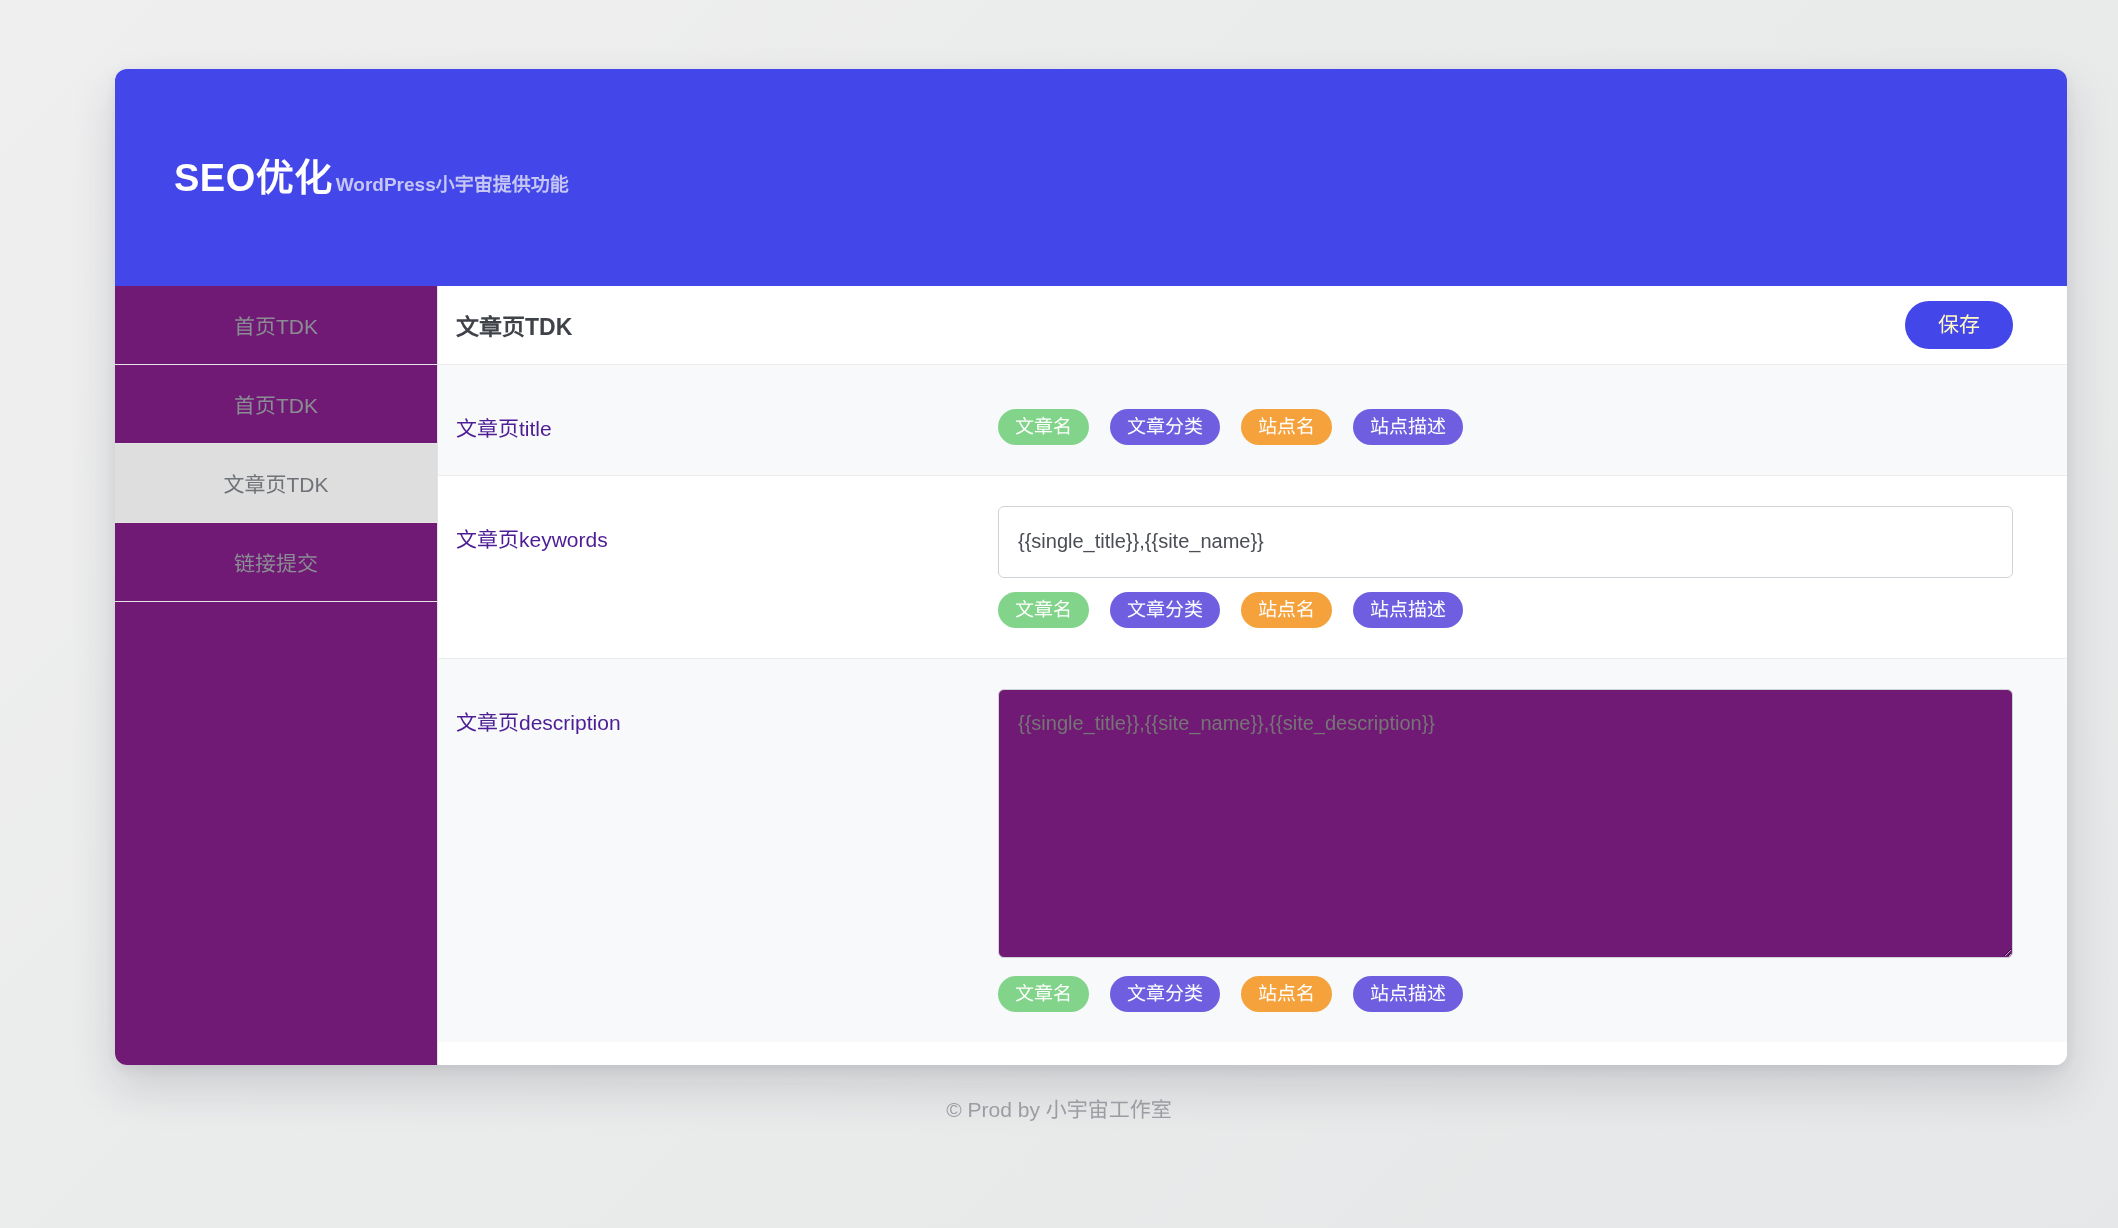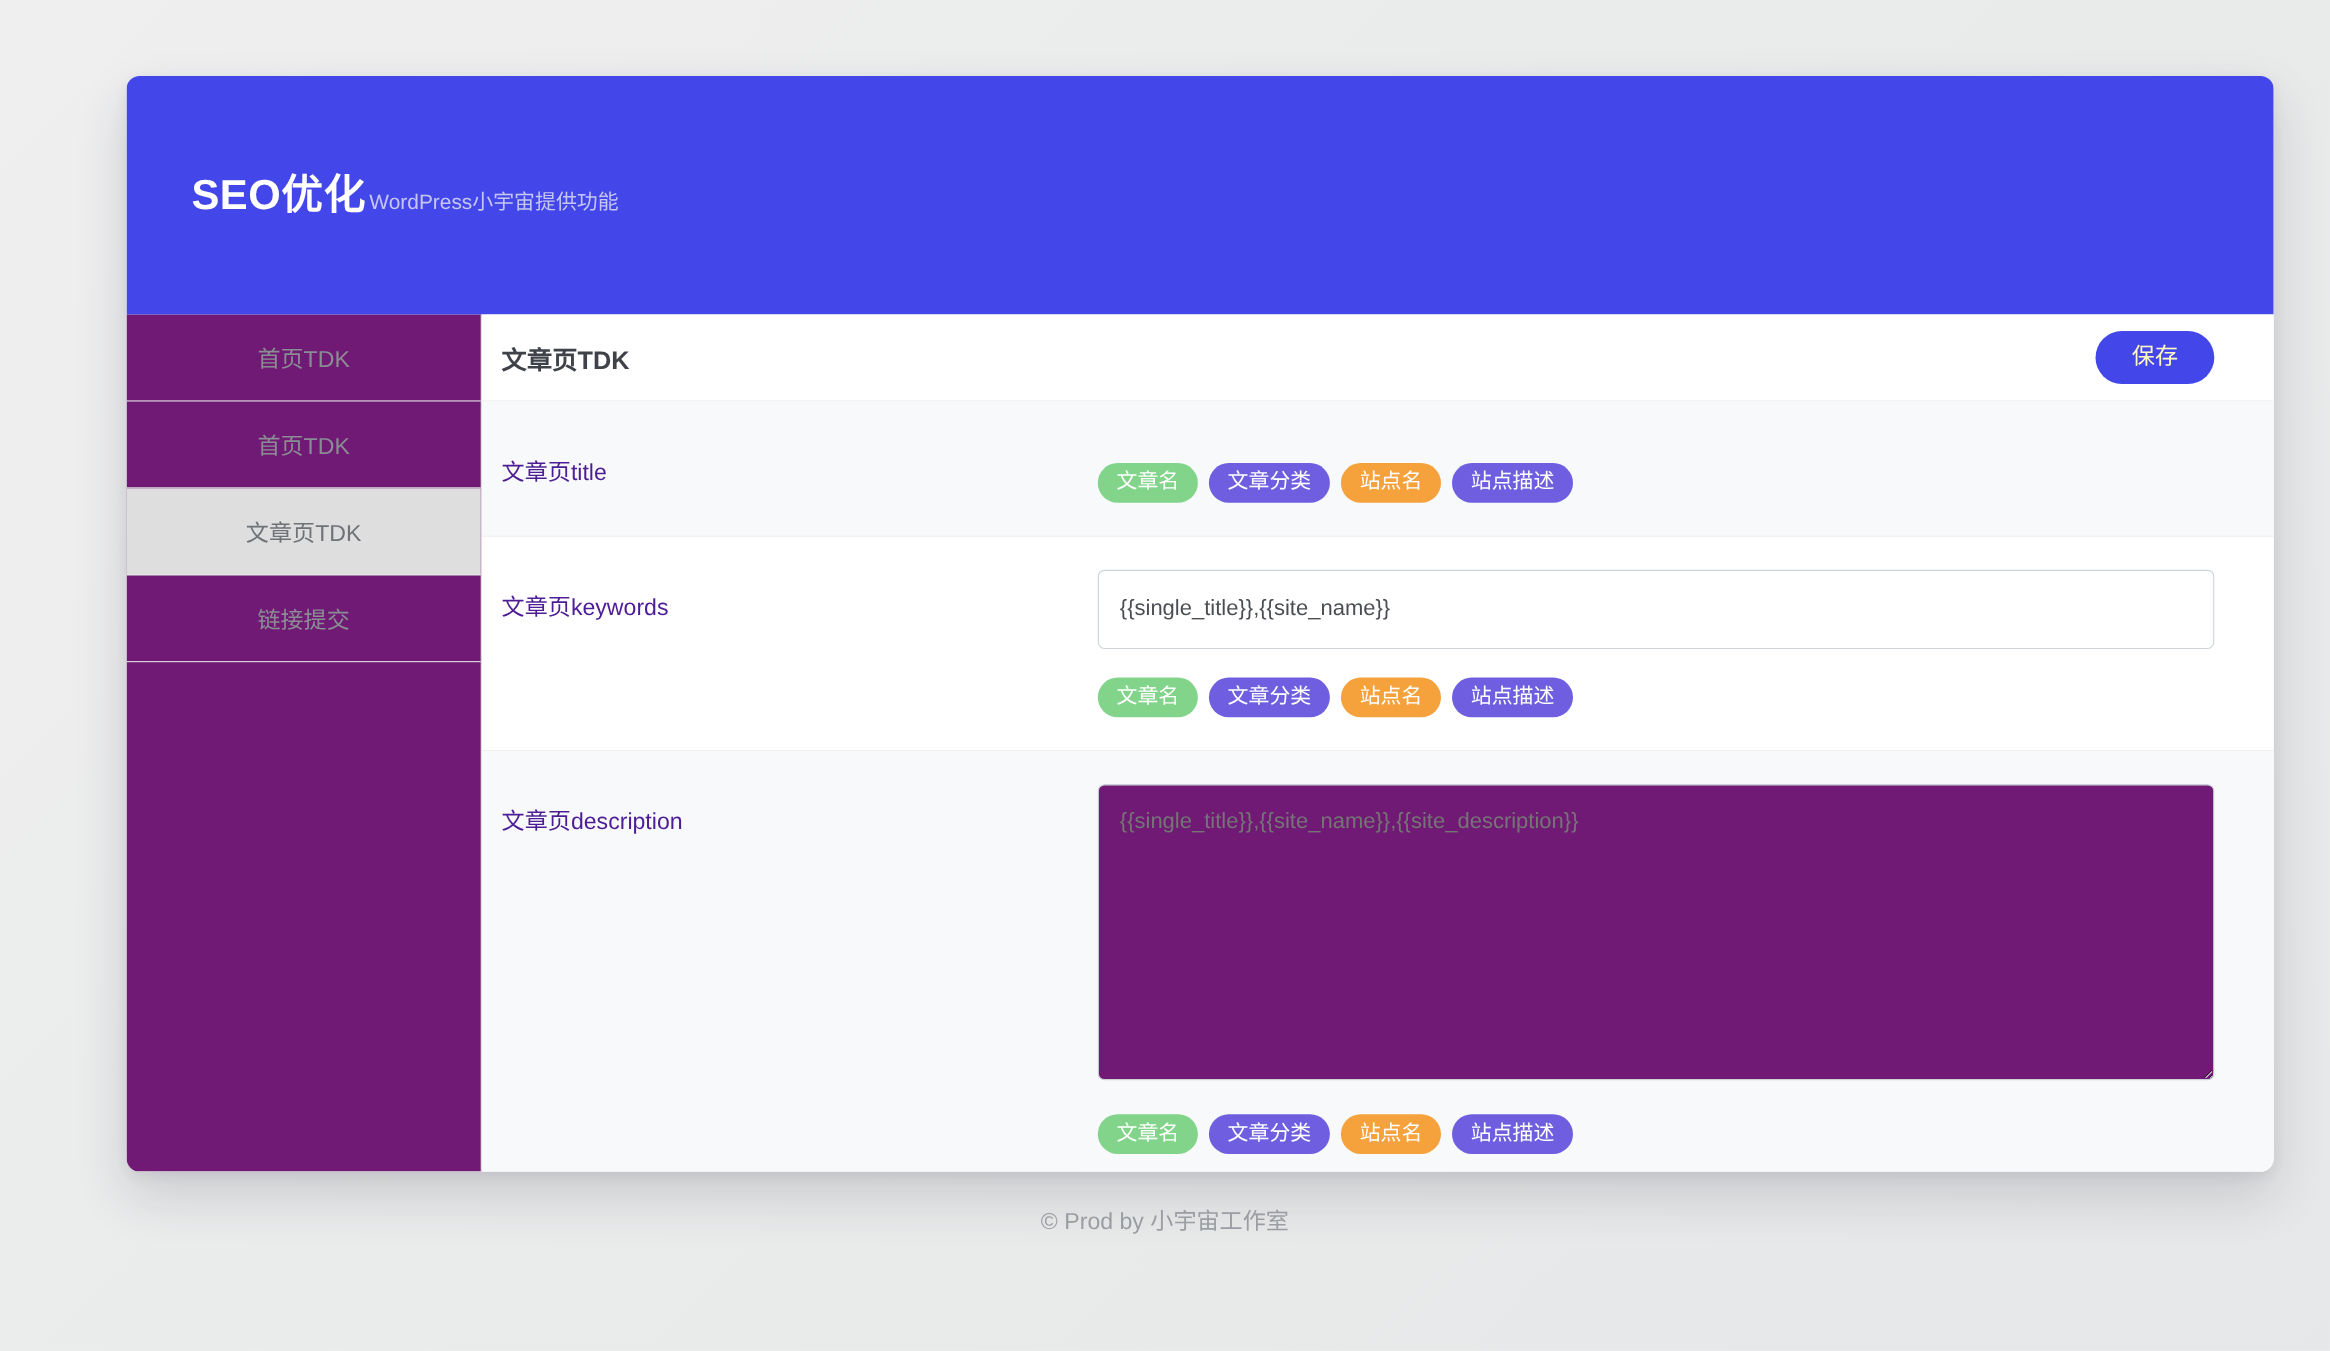--- a/index.html
+++ b/index.html
@@ -49,21 +49,21 @@
   .brand-title {
     color: #ffffff;
     font-size: 38px;
     font-weight: 700;
     letter-spacing: 0.5px;
     line-height: 1;
   }
   .brand-sub {
     color: #c5c6f3;
     font-size: 19px;
-    font-weight: 400;
+    font-weight: 700;
     margin-left: 3px;
     line-height: 1;
   }
 
   
   .app-body {
     flex: 1 1 auto;
     display: flex;
     min-height: 0;
   }
@@ -170,23 +170,23 @@
     font-family: inherit;
     font-size: 20px;
     color: #8f9297;
     padding: 19px;
     outline: none;
     resize: vertical;
     line-height: 1.4;
   }
 
   .tag-row {
-    margin-top: 26px;
-    display: flex;
-    gap: 10px;
+    margin-top: 14px;
+    display: flex;
+    gap: 21px;
   }
   .tag {
     border-radius: 18px;
     color: #ffffff;
     font-size: 19px;
     padding: 7px 17px;
     line-height: 1.15;
     cursor: pointer;
     user-select: none;
     white-space: nowrap;

